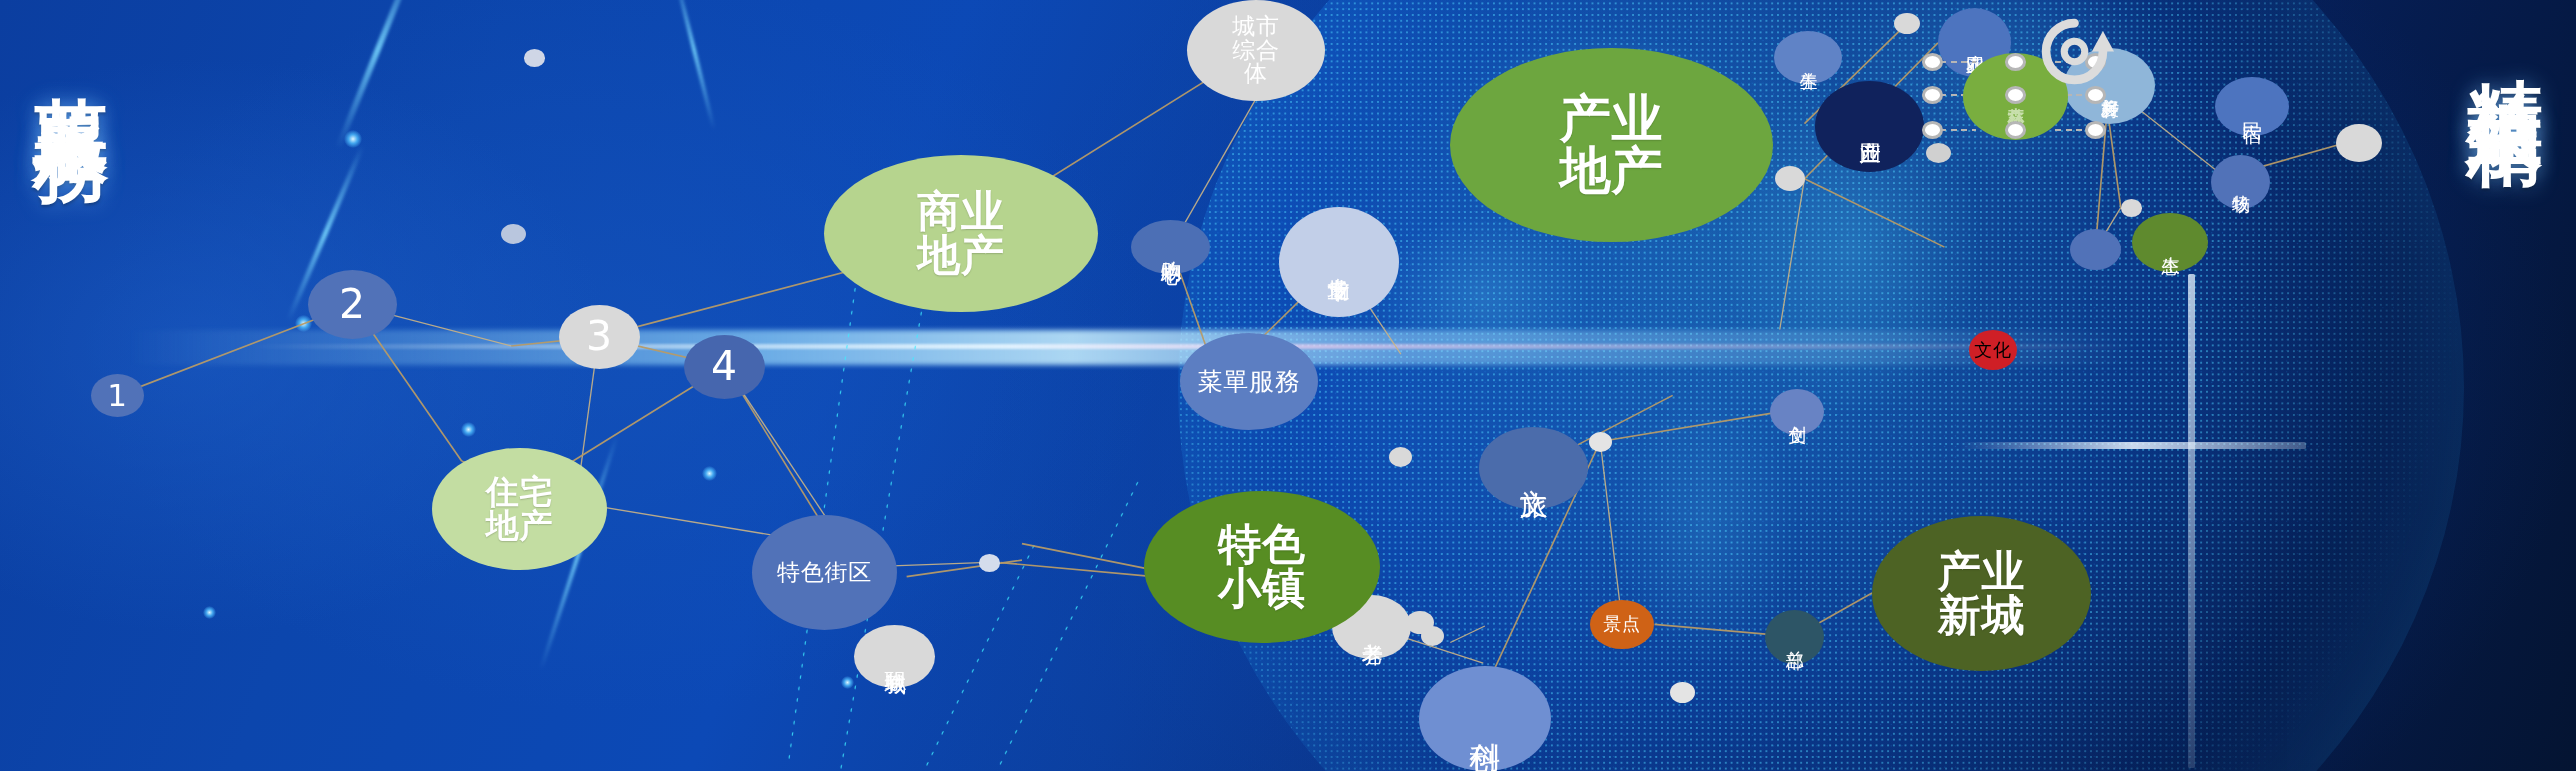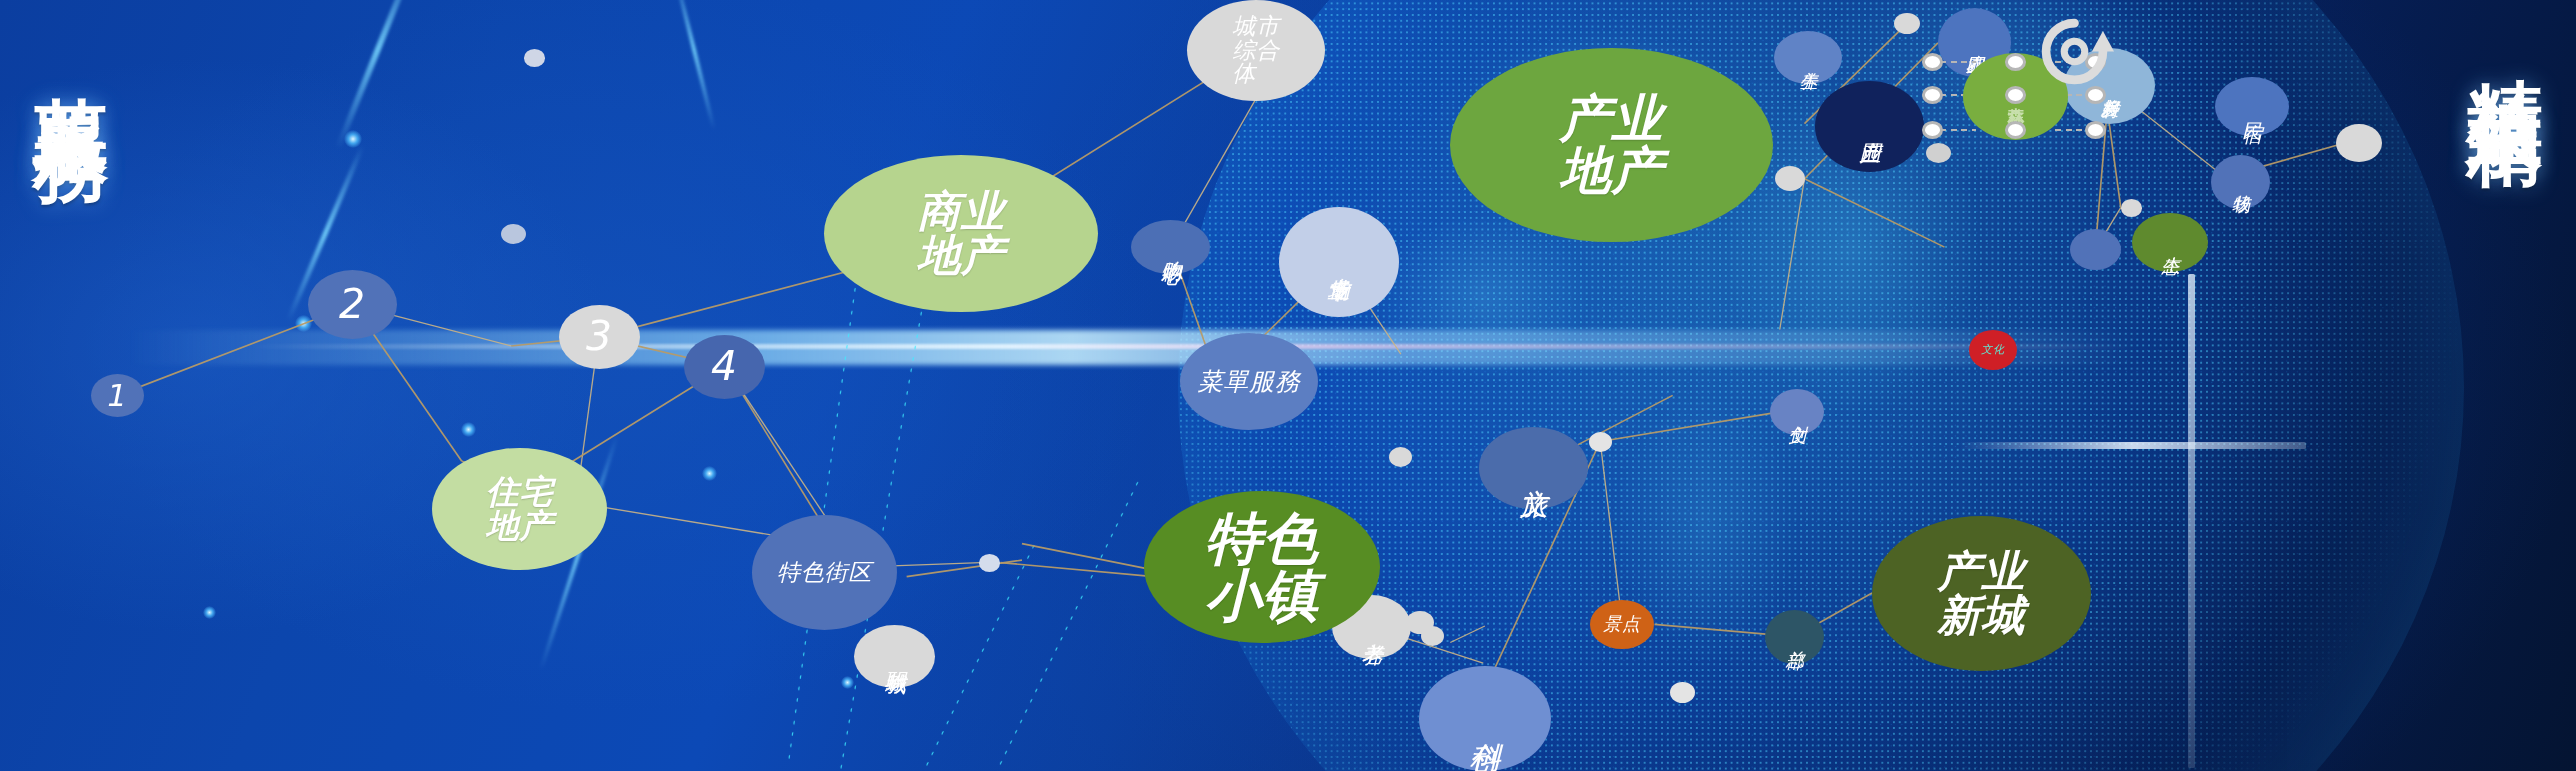--- a/index.html
+++ b/index.html
@@ -58,24 +58,23 @@
   .dotline{position:absolute;background-image:radial-gradient(circle,rgba(60,235,255,.95) 1.8px,rgba(0,0,0,0) 2.5px);background-size:11.5px 11.5px;opacity:.85;}
   .glowdot{position:absolute;border-radius:50%;background:radial-gradient(circle,rgba(220,245,255,1) 0%,rgba(80,190,255,.8) 35%,rgba(30,120,255,0) 72%);}
 
   
   #links{position:absolute;inset:0;pointer-events:none;}
   #links line{stroke:#b79b68;stroke-width:2;opacity:.95;}
   #links line.thin{stroke:#cbb486;stroke-width:1.6;opacity:.9;}
 
   
   .bub{
-    position:absolute;display:flex;align-items:center;justify-content:center;text-align:left;
+    position:absolute;display:flex;align-items:center;justify-content:center;text-align:center;
     border-radius:50%;color:#fff;line-height:1.02;box-sizing:border-box;white-space:pre-line;
     letter-spacing:0.8px;
-    font-style:italic;
   }
   .bub.big{font-weight:700;text-shadow:0 0.8px 1.6px rgba(0,0,0,.18);}
   .bub.small{font-weight:400;}
   .dotnode{position:absolute;border-radius:50%;}
 
   
   .vtext{writing-mode:vertical-rl;text-orientation:upright;line-height:1.05;}
 
   
   .calli{
@@ -204,21 +203,21 @@
       <div class="bub small vtext" style="left: 1279px; top: 207px; width: 120px; height: 110px; background: rgb(194, 207, 232); color: rgb(255, 255, 255); font-size: 22px;">专业市场</div>
       <div class="bub small" style="left: 1180px; top: 333px; width: 138px; height: 97px; background: rgb(92, 126, 194); color: rgb(255, 255, 255); font-size: 25px;">菜單服務</div>
       <div class="bub small" style="left: 752px; top: 515px; width: 145px; height: 115px; background: rgb(81, 114, 184); color: rgb(255, 255, 255); font-size: 23px;">特色街区</div>
       <div class="bub small vtext" style="left: 854px; top: 625px; width: 81px; height: 63px; background: rgb(217, 217, 217); color: rgb(255, 255, 255); font-size: 21.4px;">职教城</div>
       <div class="bub small vtext" style="left: 1332px; top: 595px; width: 79px; height: 64px; background: rgb(217, 217, 217); color: rgb(255, 255, 255); font-size: 21.4px;">养老</div>
       <div class="bub small vtext" style="left: 1479px; top: 427px; width: 109px; height: 82px; background: rgb(75, 108, 171); color: rgb(255, 255, 255); font-size: 28px;">文旅</div>
       <div class="bub small vtext" style="left: 1419px; top: 666px; width: 132px; height: 105px; background: rgb(111, 143, 210); color: rgb(255, 255, 255); font-size: 31px;">科创</div>
       <div class="bub small" style="left: 1590px; top: 600px; width: 64px; height: 49px; background: rgb(207, 98, 22); color: rgb(255, 255, 255); font-size: 18px;">景点</div>
       <div class="bub small vtext" style="left: 1770px; top: 389px; width: 54px; height: 46px; background: rgb(104, 131, 196); color: rgb(255, 255, 255); font-size: 18px;">文创</div>
       <div class="bub small vtext" style="left: 1765px; top: 610px; width: 59px; height: 54px; background: rgb(45, 85, 102); color: rgb(255, 255, 255); font-size: 18px;">总部</div>
-      <div class="bub small" style="left: 1969px; top: 330px; width: 48px; height: 40px; background: rgb(207, 31, 38); color: #5eead4; font-size: 11px;">文化</div>
+      <div class="bub small" style="left: 1969px; top: 330px; width: 48px; height: 40px; background: rgb(207, 31, 38); color: #000000; font-size: 18px;">文化</div>
       <div class="bub small vtext" style="left: 1774px; top: 31px; width: 68px; height: 53px; background: rgb(96, 131, 198); color: rgb(255, 255, 255); font-size: 18px;">养生</div>
       <div class="bub small vtext" style="left: 1815px; top: 81px; width: 109px; height: 91px; background: rgb(16, 34, 92); color: rgb(255, 255, 255); font-size: 21.4px;">产业园</div>
       <div class="bub small vtext" style="left: 1938px; top: 8.2px; width: 73px; height: 69px; background: rgb(77, 116, 191); color: rgb(255, 255, 255); font-size: 18px;">农业园</div>
       <div class="bub small vtext" style="left: 2064px; top: 48px; width: 91px; height: 76px; background: rgb(143, 182, 217); color: rgb(255, 255, 255); font-size: 18px;">美好乡村</div>
       <div class="bub small vtext" style="left: 2215px; top: 77px; width: 74px; height: 59px; background: rgb(77, 116, 191); color: rgb(255, 255, 255); font-size: 20px;">民宿</div>
       <div class="bub small vtext" style="left: 2211px; top: 155px; width: 59px; height: 54px; background: rgb(81, 114, 184); color: rgb(255, 255, 255); font-size: 18px;">牧场</div>
       <div class="bub small vtext" style="left: 2132px; top: 213px; width: 76px; height: 59px; background: rgb(95, 138, 46); color: rgb(255, 255, 255); font-size: 18px;">生态</div>
     </div>
 
   <div id="numbered-nodes">
@@ -228,21 +227,21 @@
       <div class="bub small" style="left: 684px; top: 335px; width: 81px; height: 64px; background: rgb(70, 102, 174); font-size: 41px; color: rgb(255, 255, 255);">4</div>
     </div>
 
   <div id="primary-nodes">
       <div class="bub big" style="left: 824px; top: 155px; width: 274px; height: 157px; background: rgb(182, 212, 142); font-size: 43px; color: rgb(255, 255, 255);">商业
 地产</div>
       <div class="bub big" style="left: 432px; top: 448px; width: 175px; height: 122px; background: rgb(195, 221, 162); font-size: 33px; color: rgb(255, 255, 255);">住宅
 地产</div>
       <div class="bub big" style="left: 1450px; top: 48px; width: 323px; height: 194px; background: rgb(109, 166, 63); font-size: 51px; color: rgb(255, 255, 255);">产业
 地产</div>
-      <div class="bub big" style="left: 1144px; top: 491px; width: 236px; height: 152px; background: rgb(87, 141, 35); font-size: 56px; color: rgb(255, 255, 255);">特色
+      <div class="bub big" style="left: 1144px; top: 491px; width: 236px; height: 152px; background: rgb(87, 141, 35); font-size: 43px; color: rgb(255, 255, 255);">特色
 小镇</div>
       <div class="bub big" style="left: 1872px; top: 516px; width: 219px; height: 155px; background: rgb(77, 99, 36); font-size: 43px; color: rgb(255, 255, 255);">产业
 新城</div>
     </div>
 
   <div id="forest-widget">
     <div class="fdash" style="left:20px;top:44px;width:36px;"></div>
     <div class="fdash" style="left:20px;top:77px;width:36px;"></div>
     <div class="fdash" style="left:20px;top:112px;width:36px;"></div>
     <div class="fdash" style="left:135px;top:44px;width:36px;"></div>

